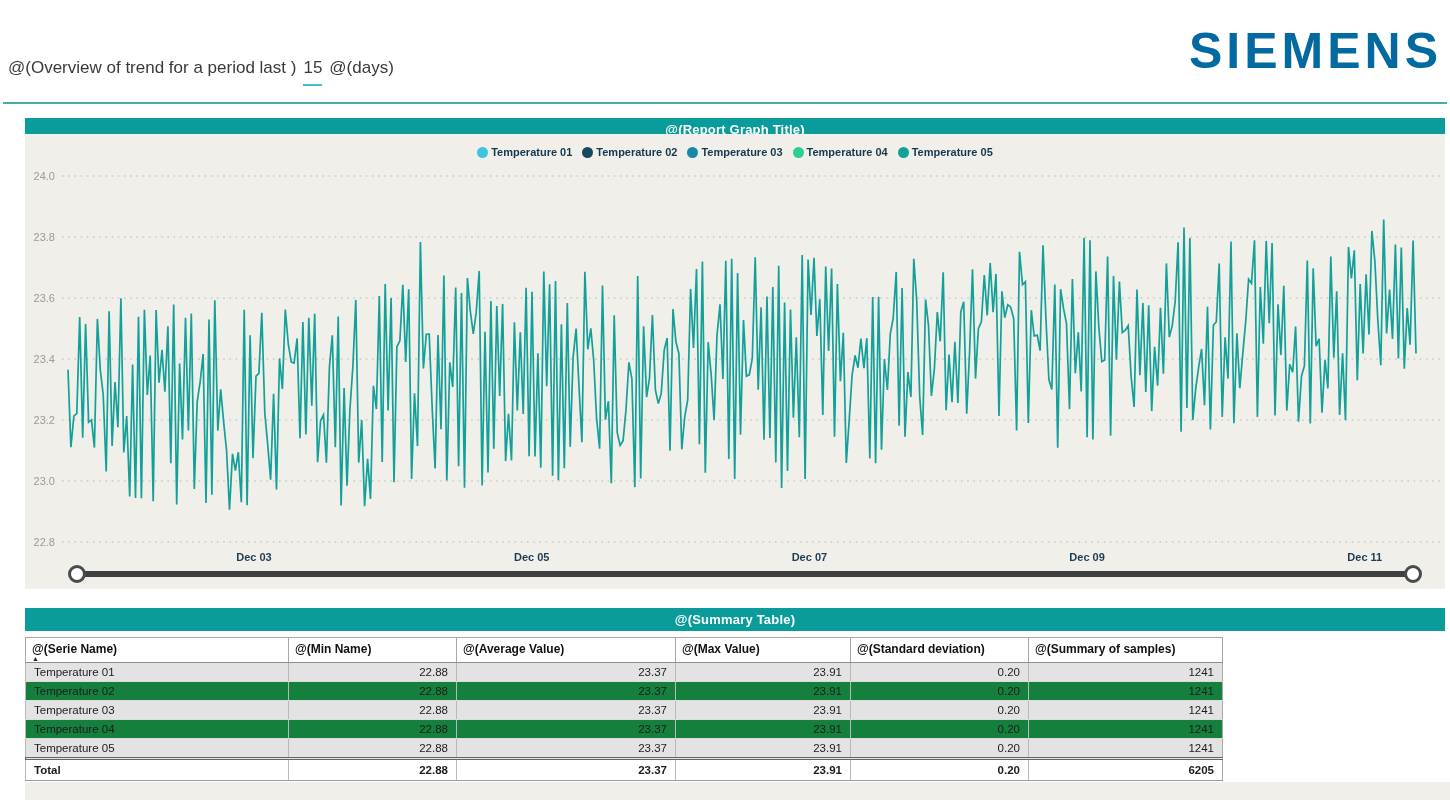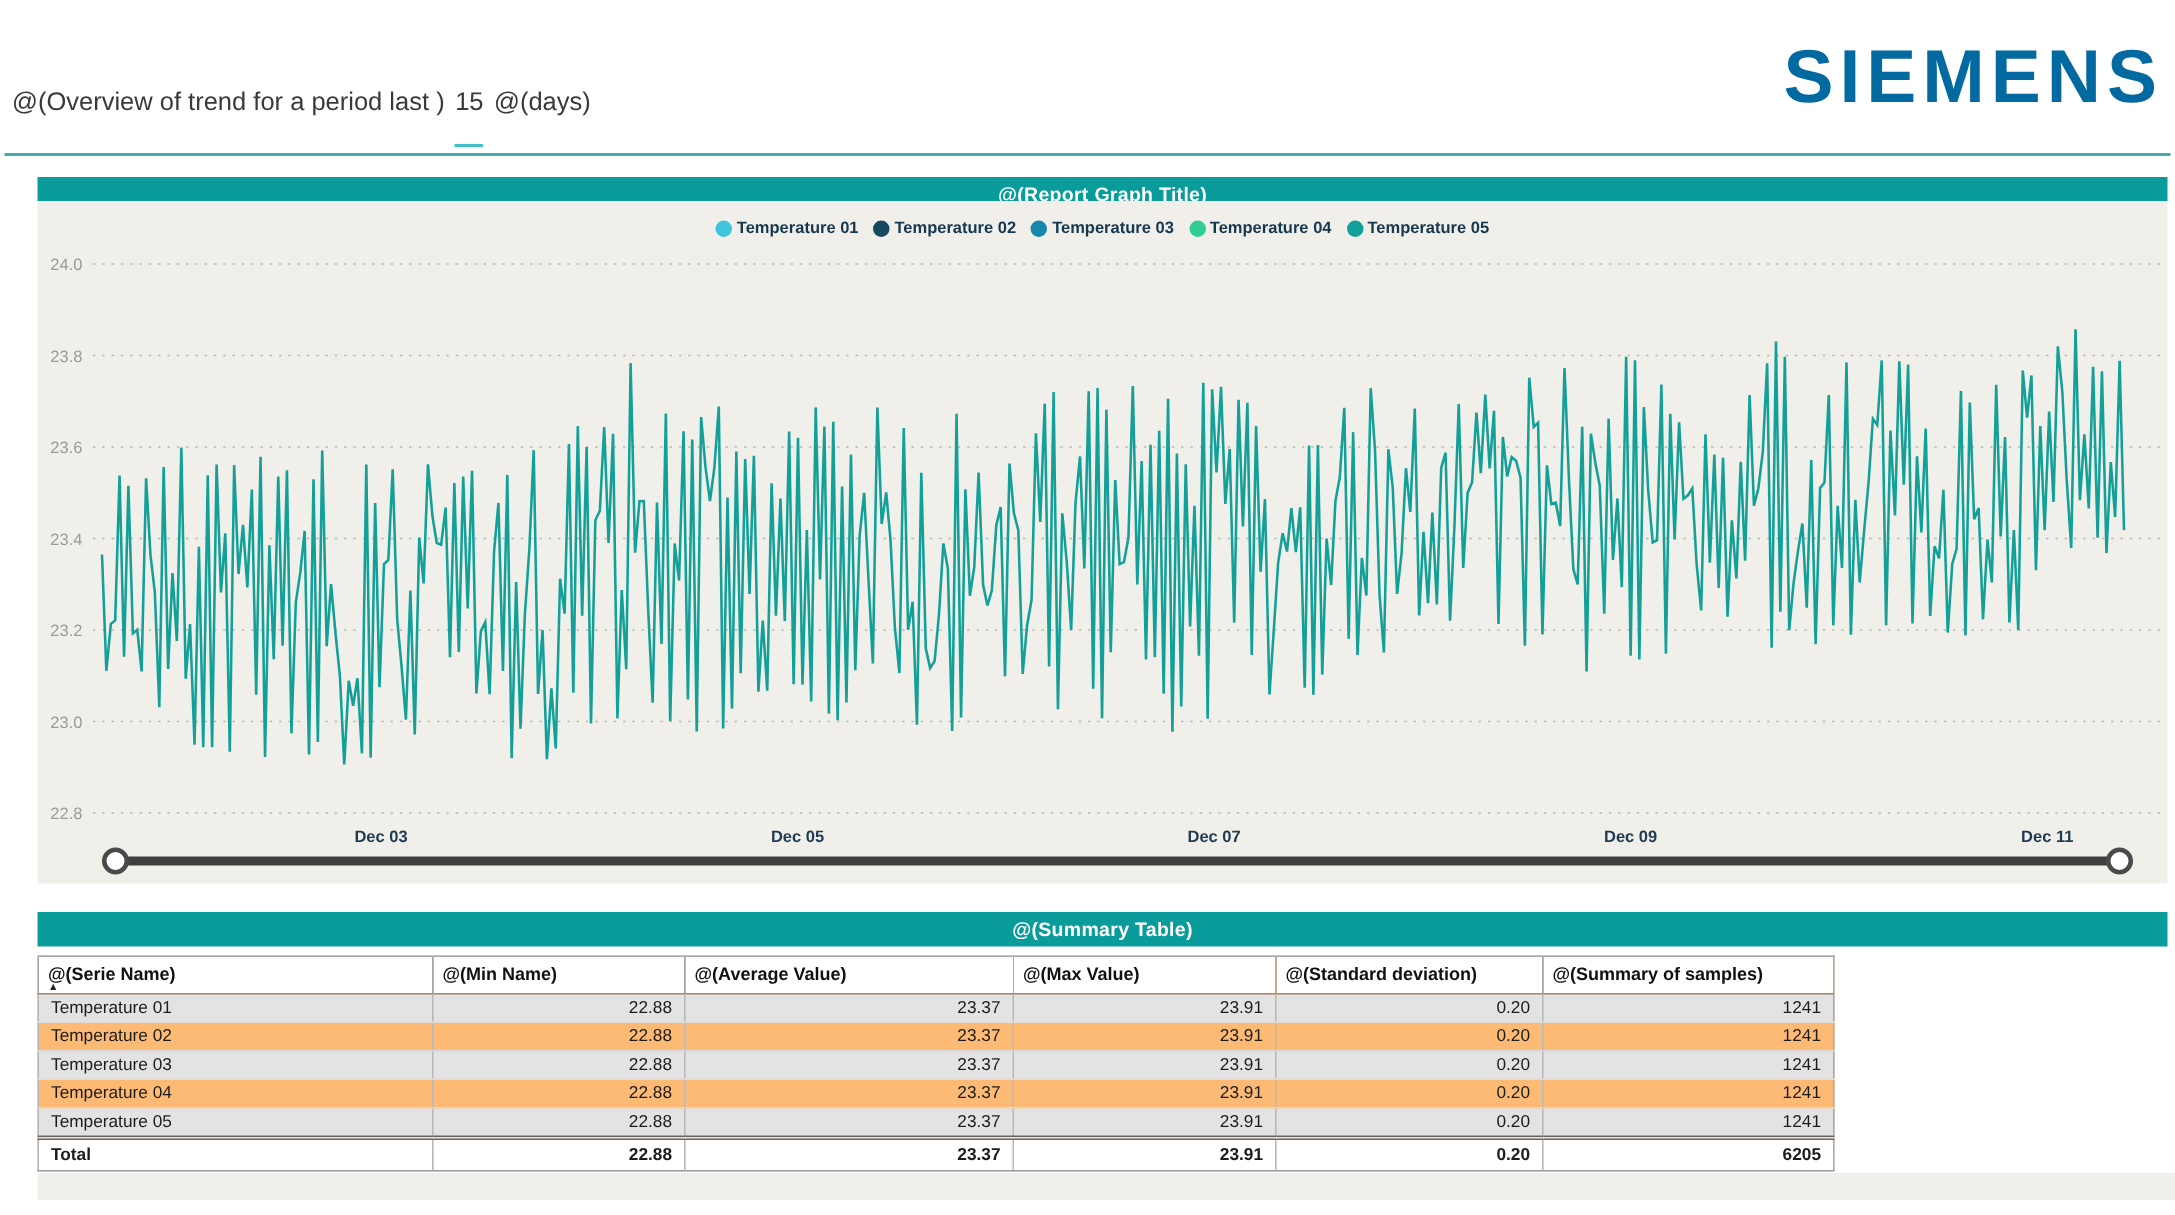--- a/index.html
+++ b/index.html
@@ -2,21 +2,21 @@
 <html><head>
 <meta charset="utf-8">
 <style>
   html,body{margin:0;padding:0;background:#fff;}
   .page{position:relative;width:1450px;height:810px;overflow:hidden;background:#fff;
         font-family:"Liberation Sans",sans-serif;color:#1c1c1c;}
 
   
   .hdr-title{position:absolute;top:6px;left:8px;font-size:27px;font-weight:400;color:#222;}
   .hdr-sub{position:absolute;top:58px;left:8px;font-size:17px;color:#3a3a3a;}
-  .hdr-sub .period{margin:0 7px;border-bottom:2px solid #43bfc7;padding-bottom:19px;}
+  .hdr-sub .period{margin:0 7px;border-bottom:2px solid #43bfc7;padding-bottom:7px;}
   .logo{position:absolute;top:22px;right:8px;font-size:50px;font-weight:800;
         color:#0369a1;letter-spacing:4px;}
   .hdr-rule{position:absolute;top:102px;left:3px;right:3px;height:2px;background:#46abab;}
 
   
   .panel-bar{height:16px;line-height:24px;background:#0a9b9b;color:#fff;text-align:center;
              font-size:13px;font-weight:bold;letter-spacing:.2px;}
   .graph-panel{position:absolute;top:118px;left:25px;width:1420px;}
   .chart-zone{position:relative;height:455px;background:#f0efe9;}
   .legend{position:absolute;top:12px;left:0;right:0;display:flex;justify-content:center;
@@ -29,21 +29,21 @@
   .slider-track{position:absolute;top:437px;left:52px;width:1336px;height:6px;background:#3f3f3f;border-radius:3px;}
   .slider-handle{position:absolute;top:431px;width:12px;height:12px;background:#fff;
                  border:3px solid #4a4a4a;border-radius:50%;}
   .slider-handle.left{left:43px;}
   .slider-handle.right{left:1379px;}
 
   
   .table-panel{position:absolute;top:608px;left:25px;width:1420px;}
   .table-panel .panel-bar{height:23px;line-height:23px;}
   table.summary{border-collapse:collapse;margin-top:6px;width:1197px;table-layout:fixed;
-                border:1px solid #a8a8a8;background:#fdba74;}
+                border:1px solid #a8a8a8;background:#15803d;}
   table.summary th{position:relative;text-align:left;font-size:12px;font-weight:bold;color:#111;
                    padding:4px 6px 6px 6px;height:14px;background:#fff;
                    border-left:1px solid #a8a8a8;border-bottom:1px solid #8d8d8d;}
   table.summary th .sort{position:absolute;left:6px;bottom:0;font-size:7px;color:#222;line-height:6px;}
   table.summary td{font-size:11.5px;padding:2px 8px;height:14px;
                    border-left:1px solid #b8b8b8;border-bottom:1px solid #dcdcdc;}
   table.summary tr.alt td{background:#e3e3e3;}
   table.summary td.num{text-align:right;}
   table.summary tr.total td{font-weight:bold;background:#fff;border-top:3px double #666;
                             border-bottom:1px solid #9a9a9a;height:16px;}

